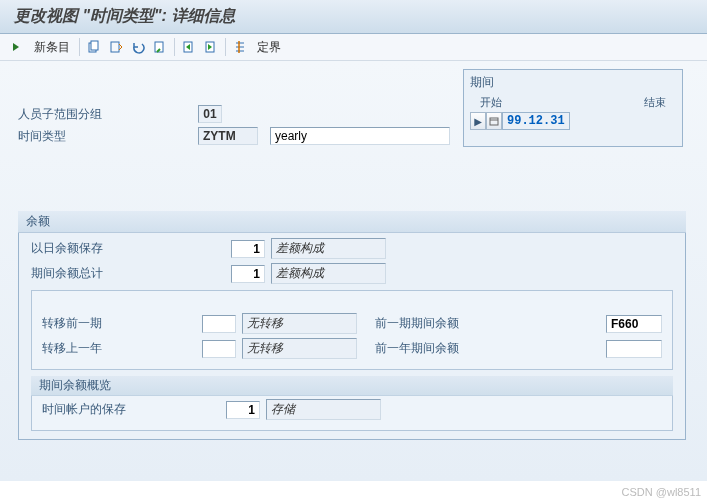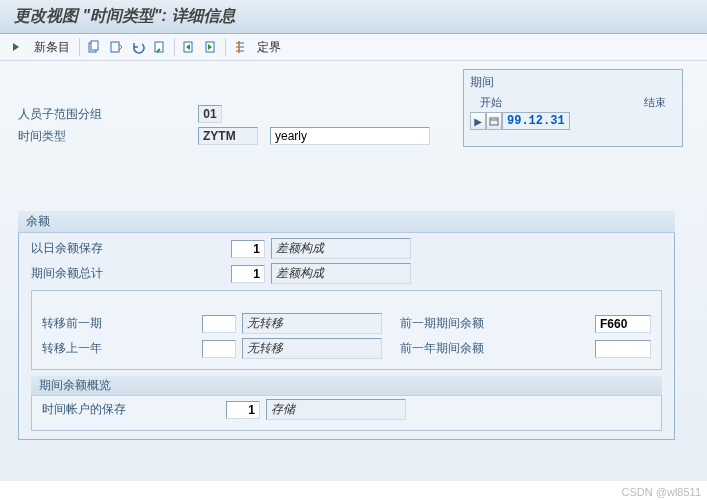--- a/index.html
+++ b/index.html
@@ -2,29 +2,29 @@
 <html><head>
 <meta charset="utf-8">
 <style>
   * { box-sizing: border-box; font-family: Arial, "Microsoft YaHei", sans-serif; }
   body { margin: 0; background: #fff; width: 707px; height: 500px; overflow: hidden; font-size: 12px; color: #333; }
   .titlebar { background: linear-gradient(#e6eef6, #cdddeb); border-bottom: 1px solid #9bb5cc; padding: 6px 14px; font-size: 16px; font-style: italic; font-weight: bold; color: #444; }
   .toolbar { background: #f4f7fb; border-bottom: 1px solid #d3dce6; padding: 3px 6px; display: flex; align-items: center; }
   .tb-btn { display: inline-flex; align-items: center; justify-content: center; width: 22px; height: 20px; border: 1px solid transparent; border-radius: 2px; cursor: pointer; }
   .tb-sep { width: 1px; height: 18px; background: #c8d2de; margin: 0 3px; }
   .tb-text { padding: 0 6px; color: #333; cursor: pointer; }
-  .content { padding: 12px 32px 8px 18px; position: relative; background: linear-gradient(#f3f7fb, #e6eef6); min-height: 420px; }
+  .content { padding: 12px 21px 8px 18px; position: relative; background: linear-gradient(#f3f7fb, #e6eef6); min-height: 420px; }
   .row { display: flex; align-items: center; margin-bottom: 4px; }
   .lbl { width: 180px; color: #3a5a7a; }
   .fld { background: #fff; border-top: 1px solid #8aa2b8; border-left: 1px solid #8aa2b8; border-right: 1px solid #cfdbe6; border-bottom: 1px solid #cfdbe6; padding: 1px 4px; min-height: 18px; font-size: 12px; }
   .fld-ro { background: #eaf0f7; }
   .fld-sm { width: 24px; text-align: center; font-weight: bold; }
   .fld-code { width: 60px; text-align: left; font-weight: bold; }
-  .fld-wide { width: 160px; }
-  .fld-med { width: 140px; }
+  .fld-wide { width: 180px; }
+  .fld-med { width: 115px; }
   .fld-tiny { width: 34px; text-align: right; font-weight: bold; }
   .group { border: 1px solid #9ab4cd; background: #eaf1f8; margin-top: 8px; position: relative; padding: 10px 12px 8px 12px; }
   .group-title { position: absolute; top: -1px; left: -1px; right: -1px; background: linear-gradient(#e2ebf5, #d1e0ed); border-bottom: 1px solid #b7cadd; padding: 2px 8px; color: #3a5a7a; font-size: 12px; }
   .group-body { margin-top: 16px; }
   .sub-group { border: 1px solid #b2c6da; margin-top: 6px; padding: 8px 10px 6px 10px; position: relative; background: #eef4fa; }
   .sub-title { position: absolute; top: -1px; left: -1px; right: -1px; background: linear-gradient(#dfe9f3, #d0dfec); border-bottom: 1px solid #c1d3e3; padding: 1px 8px; color: #3a5a7a; }
   .sub-body { margin-top: 14px; }
   .period-box { position: absolute; top: 8px; right: 24px; width: 220px; border: 1px solid #9ab4cd; background: #eaf1f8; padding: 4px 6px 16px 6px; }
   .period-hdr { color: #3a5a7a; margin-bottom: 4px; }
   .period-cols { display: flex; justify-content: space-between; padding: 0 10px; color: #3a5a7a; font-size: 11px; align-items: flex-end; }

